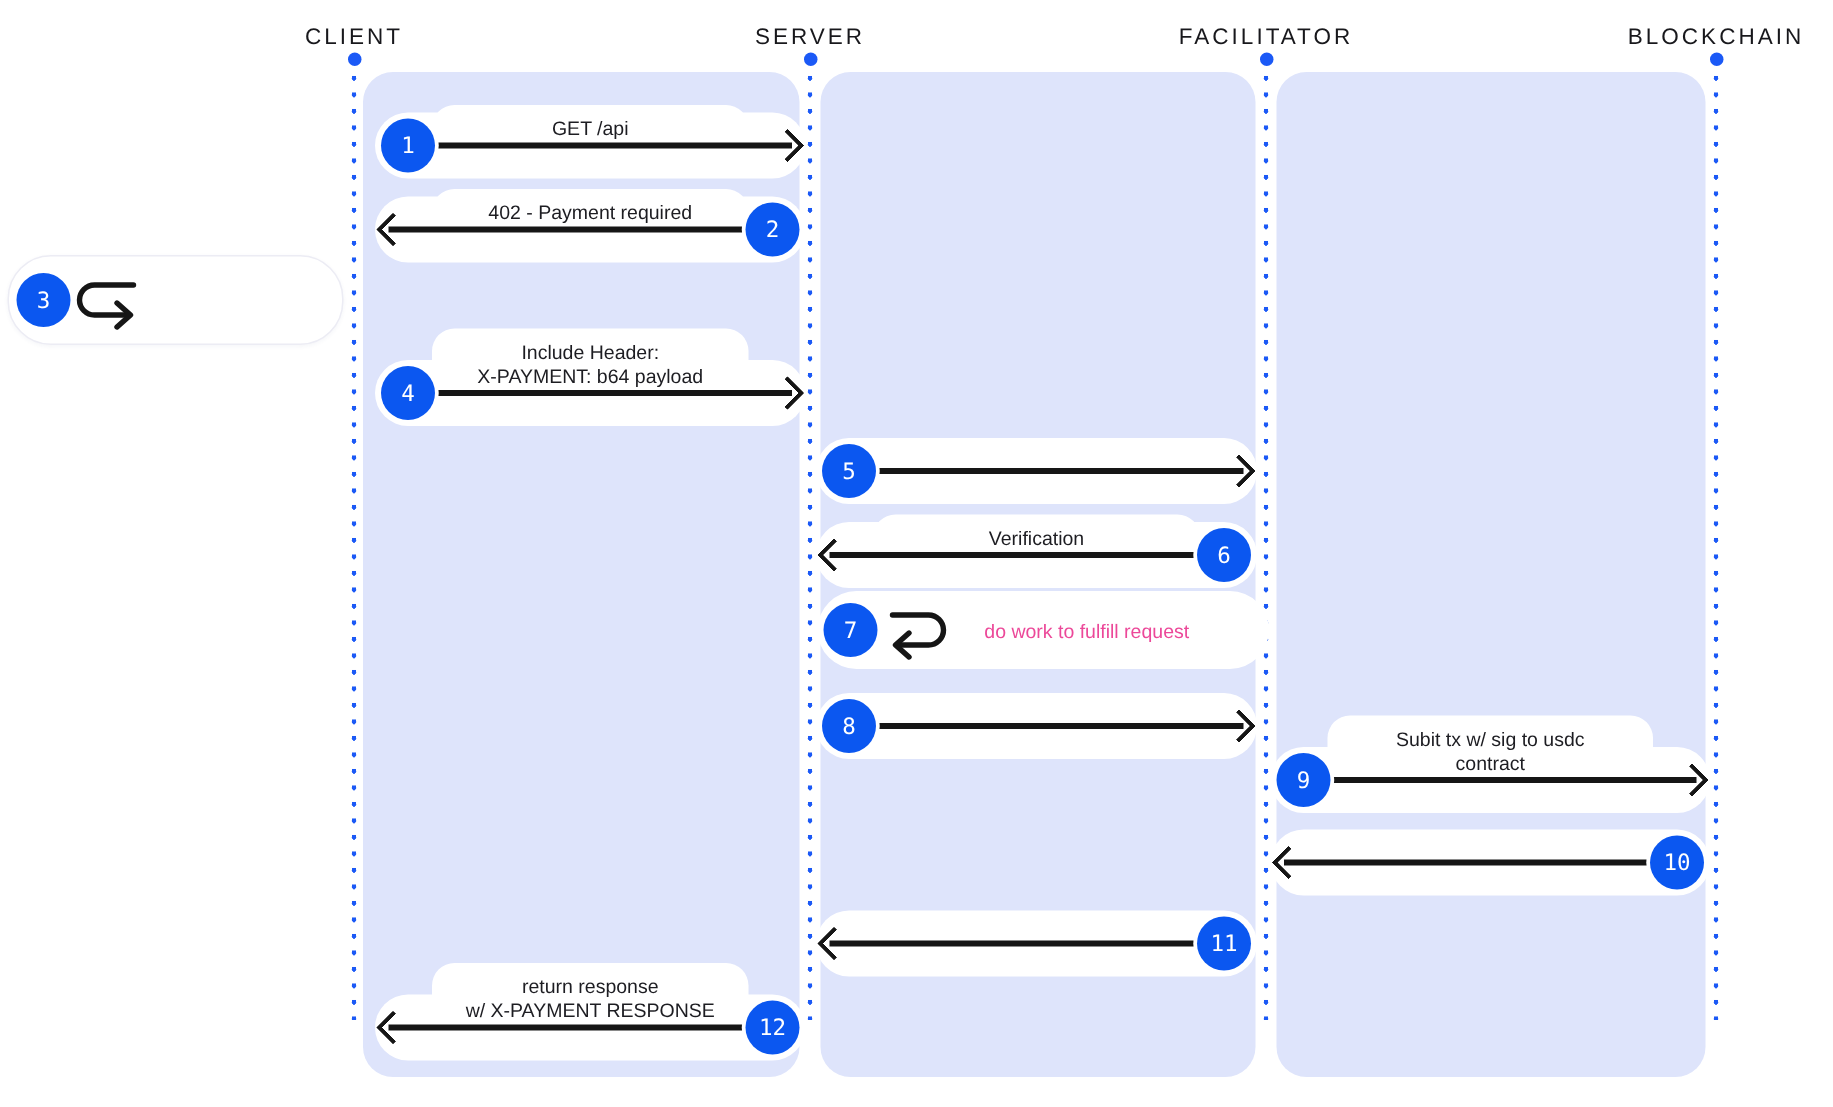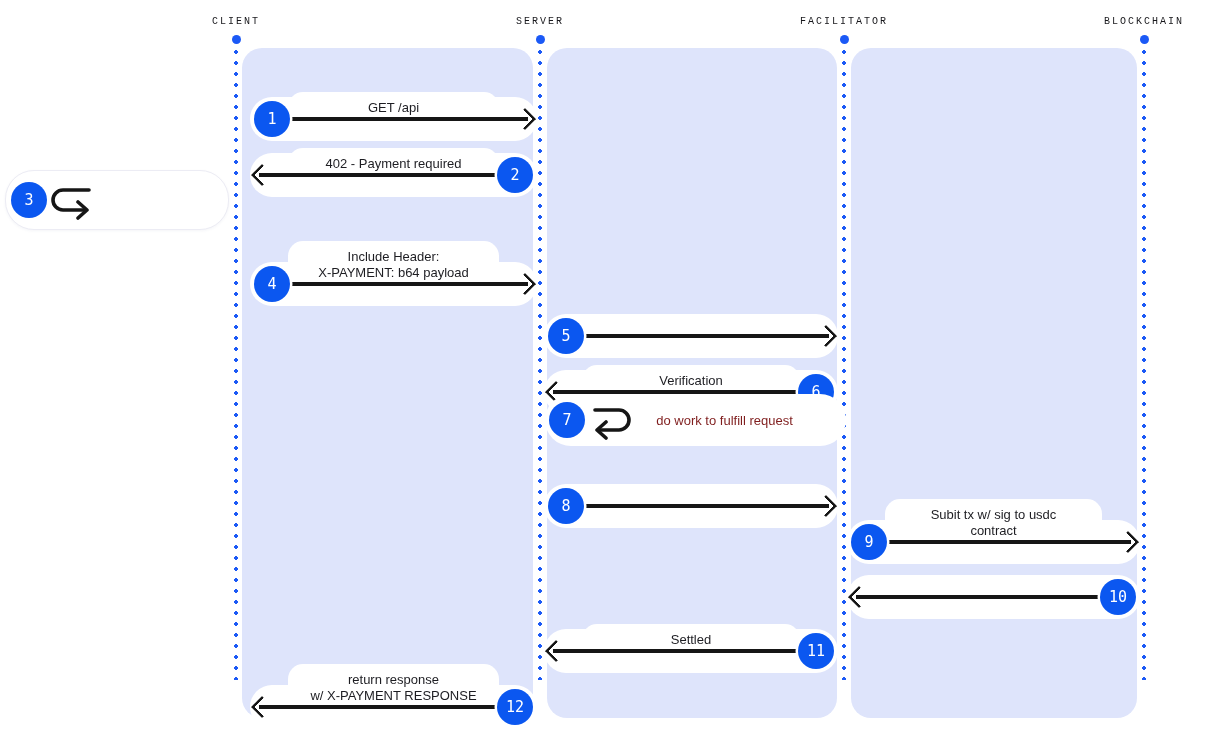--- a/index.html
+++ b/index.html
@@ -5,41 +5,41 @@
   html,body{margin:0;padding:0;}
   body{
     width:1222px;height:738px;position:relative;overflow:hidden;
     background:#ffffff;
     font-family:"Liberation Sans", sans-serif;
     color:#1d1d22;
   }
   
   .actor-label{
     position:absolute;top:16px;width:220px;text-align:center;
-    font-family:Liberation Mono, monospace;
-    font-size:10px;font-weight:500;letter-spacing:2px;color:#18181c;
+    font-family:Liberation Sans, sans-serif;
+    font-size:15px;font-weight:500;letter-spacing:2px;color:#18181c;
     white-space:nowrap;
   }
   
   .lifeline-dot{
     position:absolute;top:35px;width:9px;height:9px;border-radius:50%;
     background:#1b59f6;
   }
   .lifeline{
     position:absolute;top:50px;height:630px;width:4px;z-index:2;
     background-image:radial-gradient(circle 1.7px at 2px 2px,#1b59f6 97%,transparent 100%);
     background-size:4px 11px;background-repeat:repeat-y;
   }
   
   .panel{
     position:absolute;top:48px;height:670px;border-radius:20px;
     background:#dee4fb;z-index:1;
   }
   
-  .msg{position:absolute;height:44px;z-index:3;margin-top:22px;}
+  .msg{position:absolute;height:44px;z-index:3;}
   .arrow-row{
     position:absolute;left:0;right:0;top:0;height:44px;
     background:#ffffff;border-radius:22px;
   }
   .label-bubble{
     position:absolute;left:38px;right:38px;bottom:14px;z-index:1;
     background:#ffffff;border-radius:15px;
     padding:8px 6px 11px;text-align:center;
     font-size:13px;line-height:16px;color:#1d1d22;
   }
@@ -69,21 +69,21 @@
   .note .step-circle{margin-left:5px;}
   .note-text{
     flex:none;width:112px;margin:0 4px 0 22px;text-align:center;
     font-size:13px;line-height:14.5px;color:#1d1d22;
   }
   .selfmsg{
     position:absolute;z-index:3;background:#ffffff;border-radius:26px;
     display:flex;align-items:center;padding:0 4px;
   }
   .self-text{
-    flex:1;text-align:center;font-size:13px;color:#7f1d1d;
+    flex:1;text-align:center;font-size:13px;color:#ec4899;
     padding-right:30px;
   }
   .loop-icon{flex:none;display:block;}
   .selfmsg .loop-icon{margin-left:4px;}
 </style>
 </head>
 <body>
 
 <div class="actor-label" style="left:126px">CLIENT</div>
 <div class="actor-label" style="left:430px">SERVER</div>
@@ -203,23 +203,20 @@
 <div class="msg" style="left:847px;top:553px;width:293px">
   <div class="arrow-row"></div>
   <div class="arrow-inner dirL">
     <span class="chev chev-l"></span>
     <span class="aline"></span>
     <span class="step-circle">10</span>
   </div>
 </div>
 
 <div class="msg" style="left:544px;top:607px;width:294px">
-  <div class="label-bubble">
-      <div>Settled</div>
-    </div>
   <div class="arrow-row"></div>
   <div class="arrow-inner dirL">
     <span class="chev chev-l"></span>
     <span class="aline"></span>
     <span class="step-circle">11</span>
   </div>
 </div>
 
 <div class="msg" style="left:250px;top:663px;width:287px">
   <div class="label-bubble">

